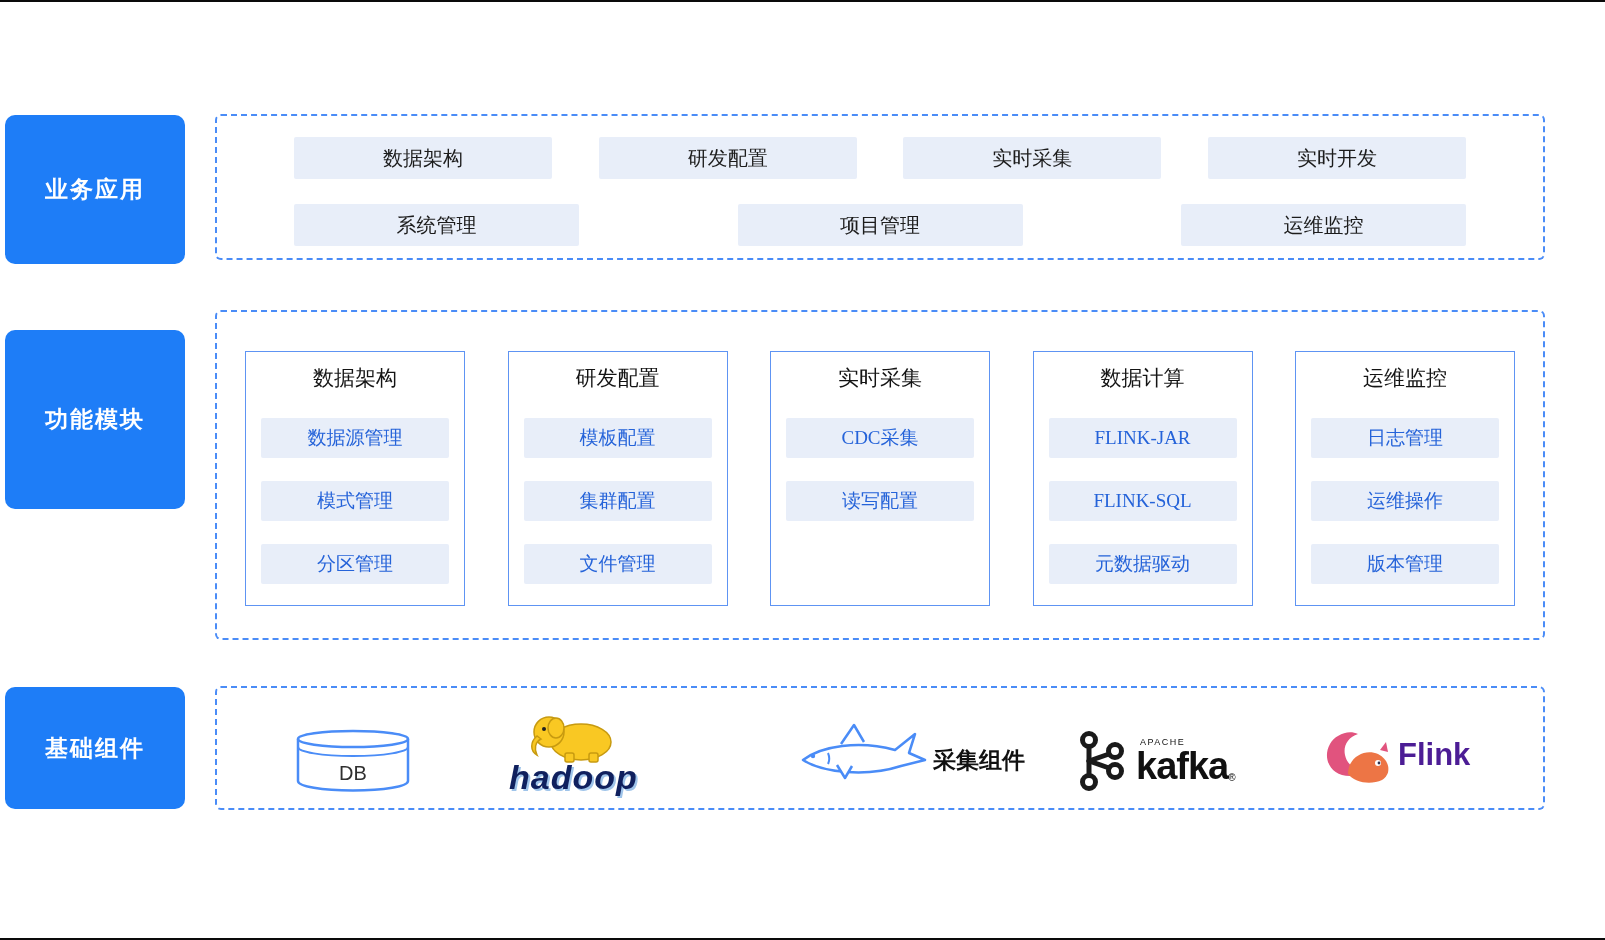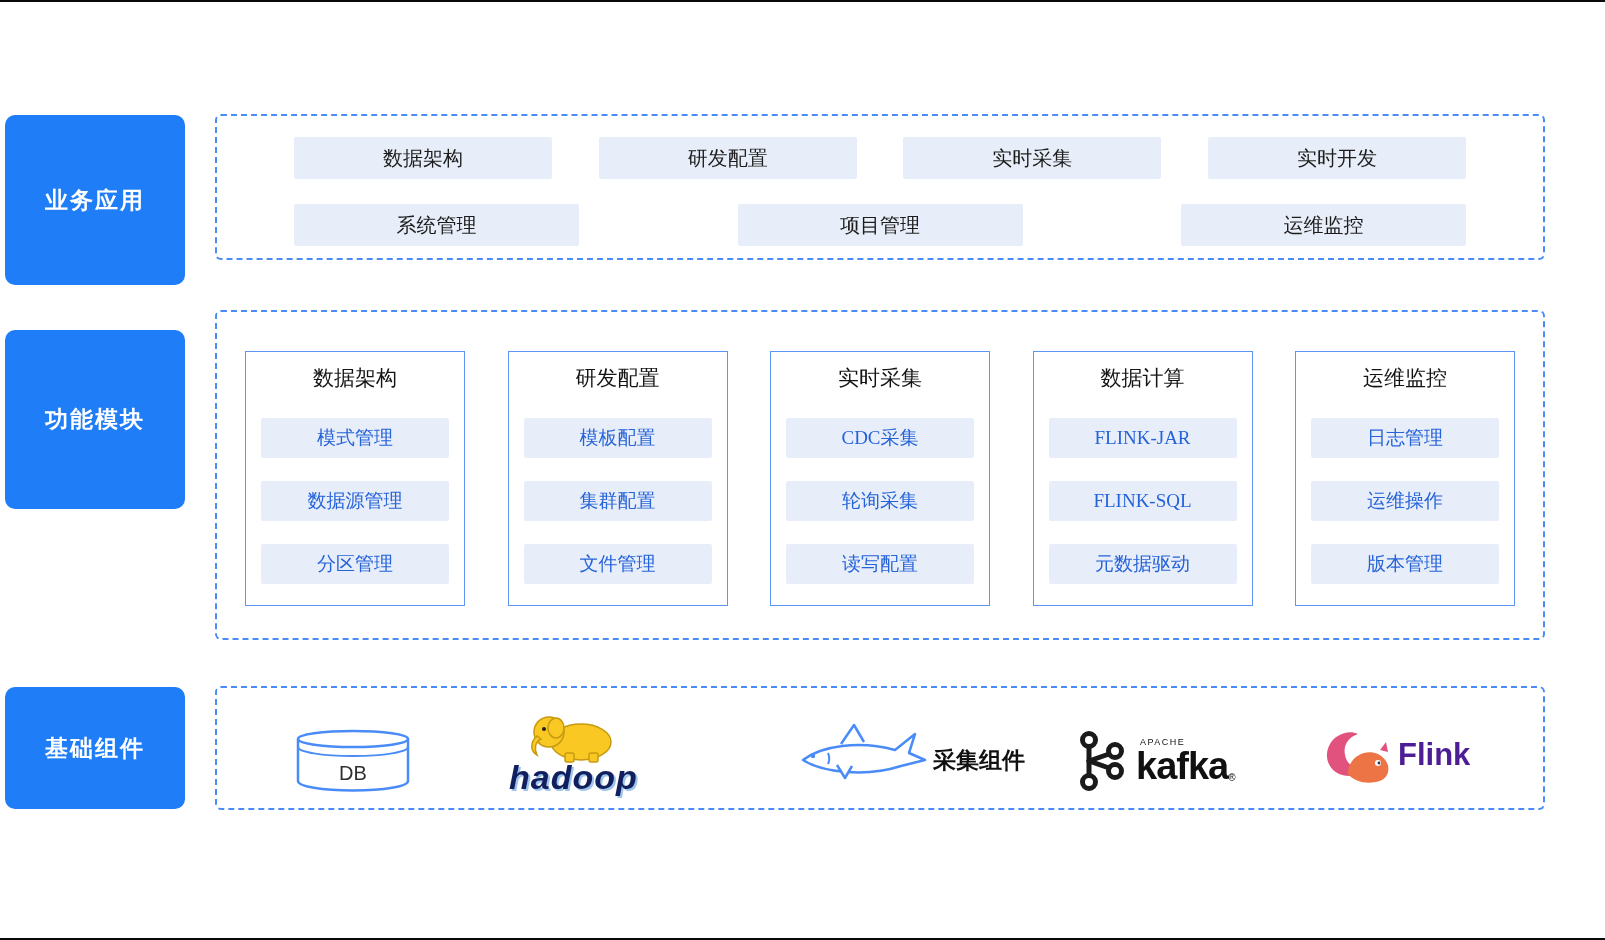--- a/index.html
+++ b/index.html
@@ -24,21 +24,21 @@
     background: #1E7DF7;
     border-radius: 10px;
     color: #ffffff;
     font-weight: 700;
     font-size: 23px;
     letter-spacing: 2px;
     display: flex;
     align-items: center;
     justify-content: center;
   }
-  .label-business   { top: 113px; height: 170px; }
+  .label-business   { top: 113px; height: 149px; }
   .label-modules    { top: 328px; height: 179px; }
   .label-components { top: 685px; height: 122px; }
 
   
   .dashed-box {
     position: absolute;
     left: 215px;
     width: 1330px;
     border: 2px dashed #4A8CF7;
     border-radius: 6px;
@@ -155,40 +155,39 @@
   </div>
 
   <div class="layer-label label-modules">功能模块</div>
 
   <div class="dashed-box box-modules">
     <div class="mod-cols">
 
       <div class="mod-col">
         <div class="mod-title">数据架构</div>
         <div class="mod-items">
+          <div class="chip">数据源管理</div>
           <div class="chip">模式管理</div>
-          <div class="chip">数据源管理</div>
           <div class="chip">分区管理</div>
         </div>
       </div>
 
       <div class="mod-col">
         <div class="mod-title">研发配置</div>
         <div class="mod-items">
           <div class="chip">模板配置</div>
           <div class="chip">集群配置</div>
           <div class="chip">文件管理</div>
         </div>
       </div>
 
       <div class="mod-col">
         <div class="mod-title">实时采集</div>
         <div class="mod-items">
           <div class="chip">CDC采集</div>
-          <div class="chip">轮询采集</div>
           <div class="chip">读写配置</div>
         </div>
       </div>
 
       <div class="mod-col">
         <div class="mod-title">数据计算</div>
         <div class="mod-items">
           <div class="chip">FLINK-JAR</div>
           <div class="chip">FLINK-SQL</div>
           <div class="chip">元数据驱动</div>

